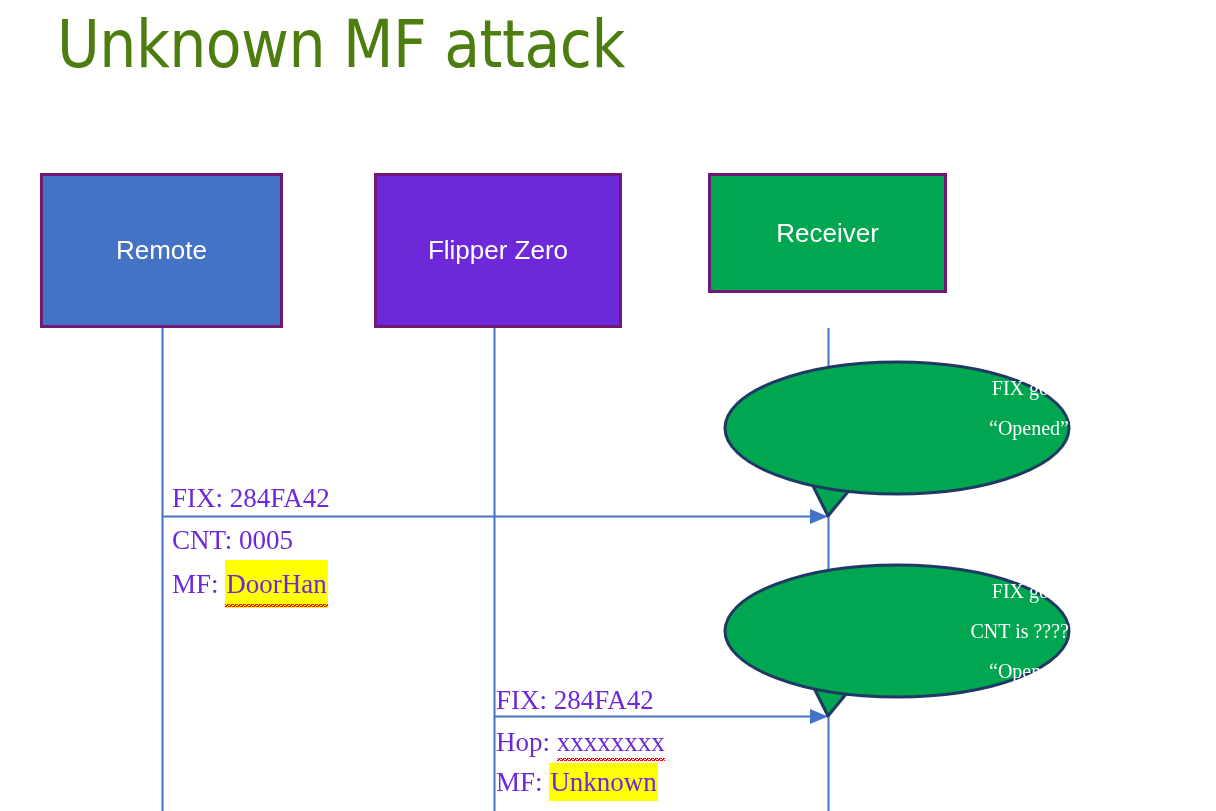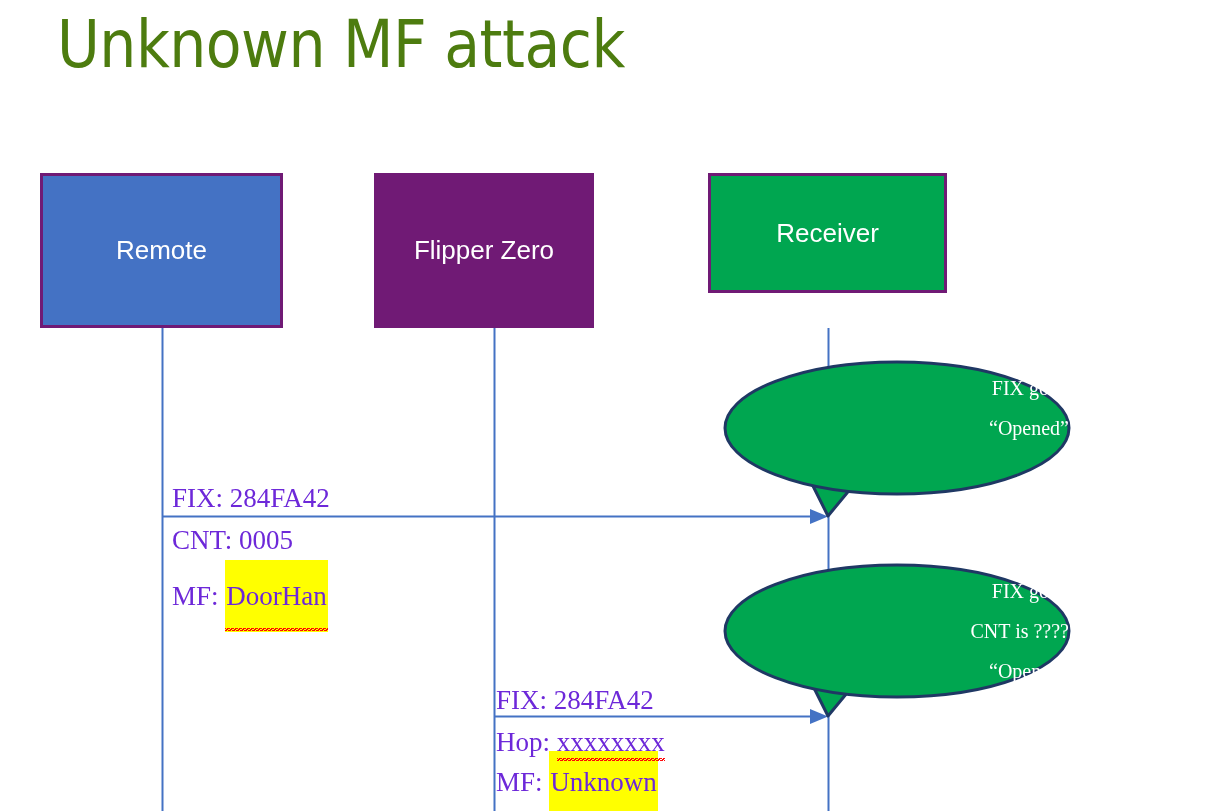--- a/index.html
+++ b/index.html
@@ -62,21 +62,21 @@
     position: absolute;
     color: #6d28d9;
     font-size: 27px;
     line-height: 40px;
     font-family: Liberation Serif, serif;
     white-space: nowrap;
   }
   .msg-line { display: block; }
   .hl {
     background: #FFFF00;
-    padding: 16px 1px;
+    padding: 4px 1px;
   }
   .squig {
     position: relative;
     display: inline-block;
   }
   .squig::after {
     content: "";
     position: absolute;
     left: 0;
     right: 0;
@@ -127,21 +127,21 @@
       <ellipse cx="897" cy="631" rx="172" ry="66" fill="#00A650" stroke="#1F3864" stroke-width="3"></ellipse>
     </g>
   </svg>
 
   <div class="slide-title">Unknown MF attack</div>
 
   <div class="actor-box" style="left:40px; top:173px; width:243px; height:155px; background:#4472C4;">
     <span class="actor-label">Remote</span>
   </div>
 
-  <div class="actor-box" style="left:374px; top:173px; width:220px; height:155px; background:#701a75;">
+  <div class="actor-box" style="left:374px; top:173px; width:248px; height:155px; background:#6d28d9;">
     <span class="actor-label">Flipper Zero</span>
   </div>
 
   <div class="actor-box" style="left:708px; top:173px; width:239px; height:120px; background:#00A650;">
     <span class="actor-label">Receiver</span>
   </div>
 
   <div class="msg-block" style="left:172px; top:478px;">
     <span class="msg-line"><span>FIX: </span><span>284FA42</span></span>
     <span class="msg-line" style="margin-top:2px;"><span>CNT: </span><span>0005</span></span>

